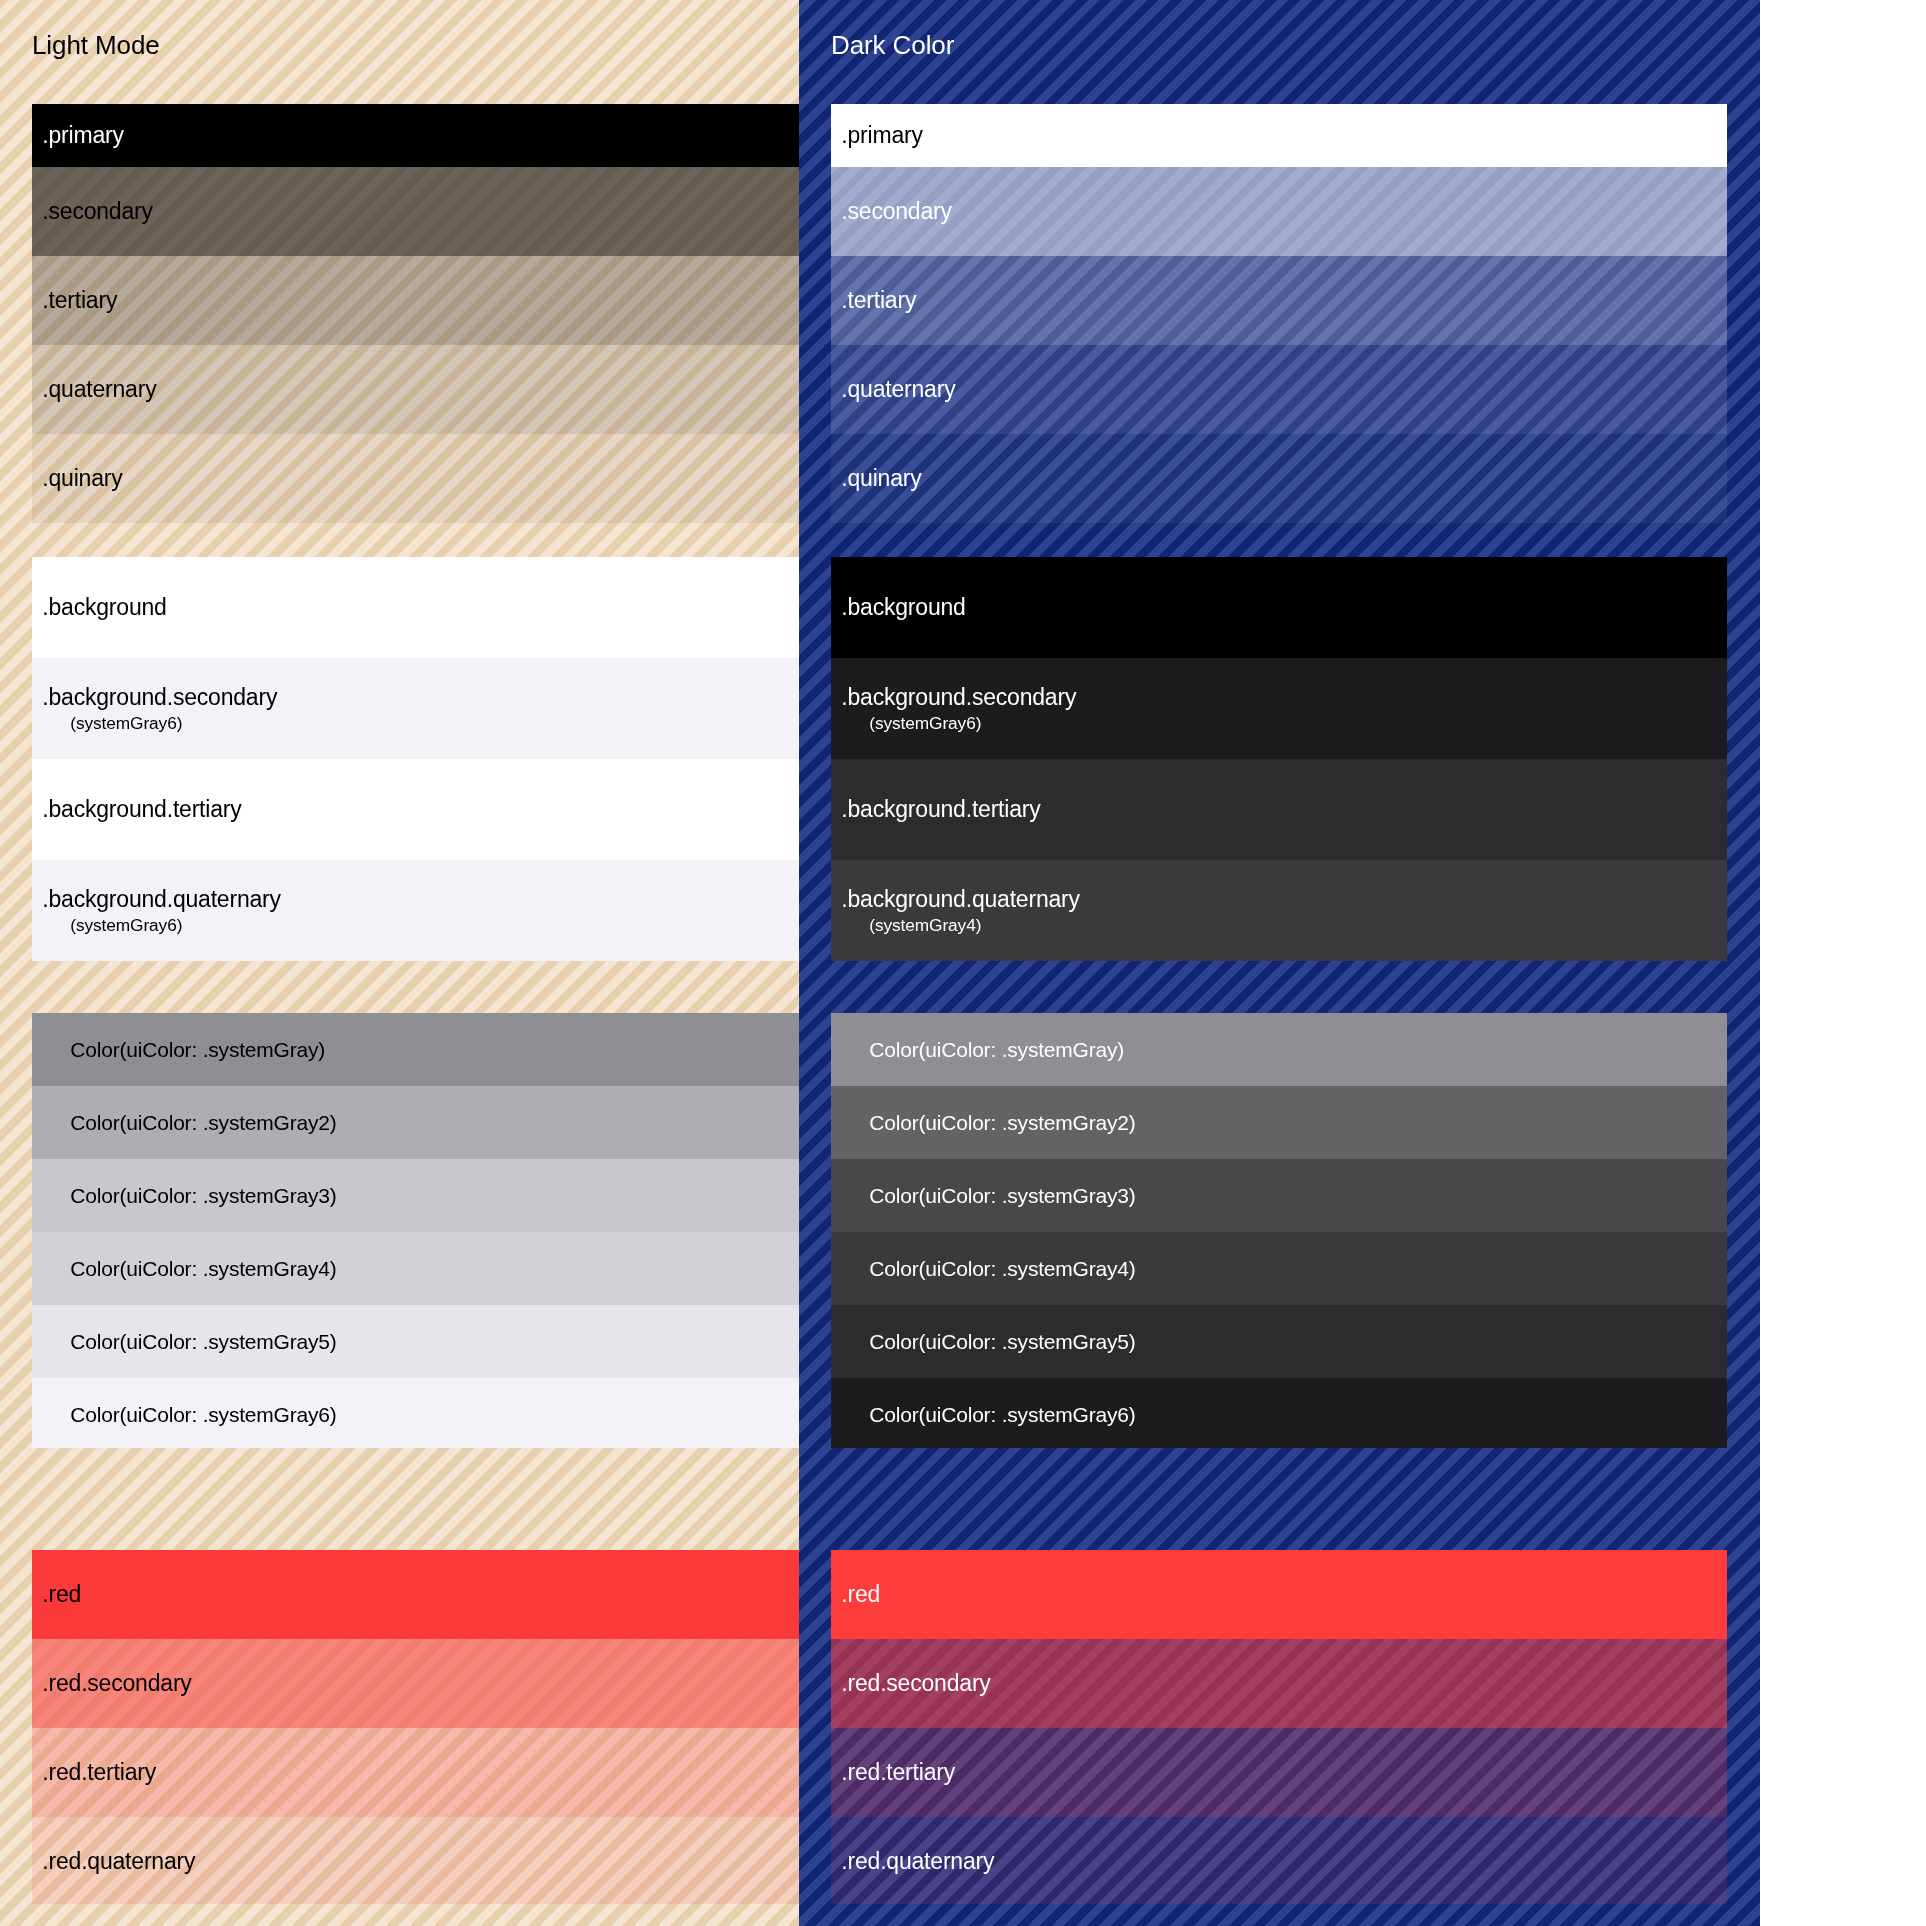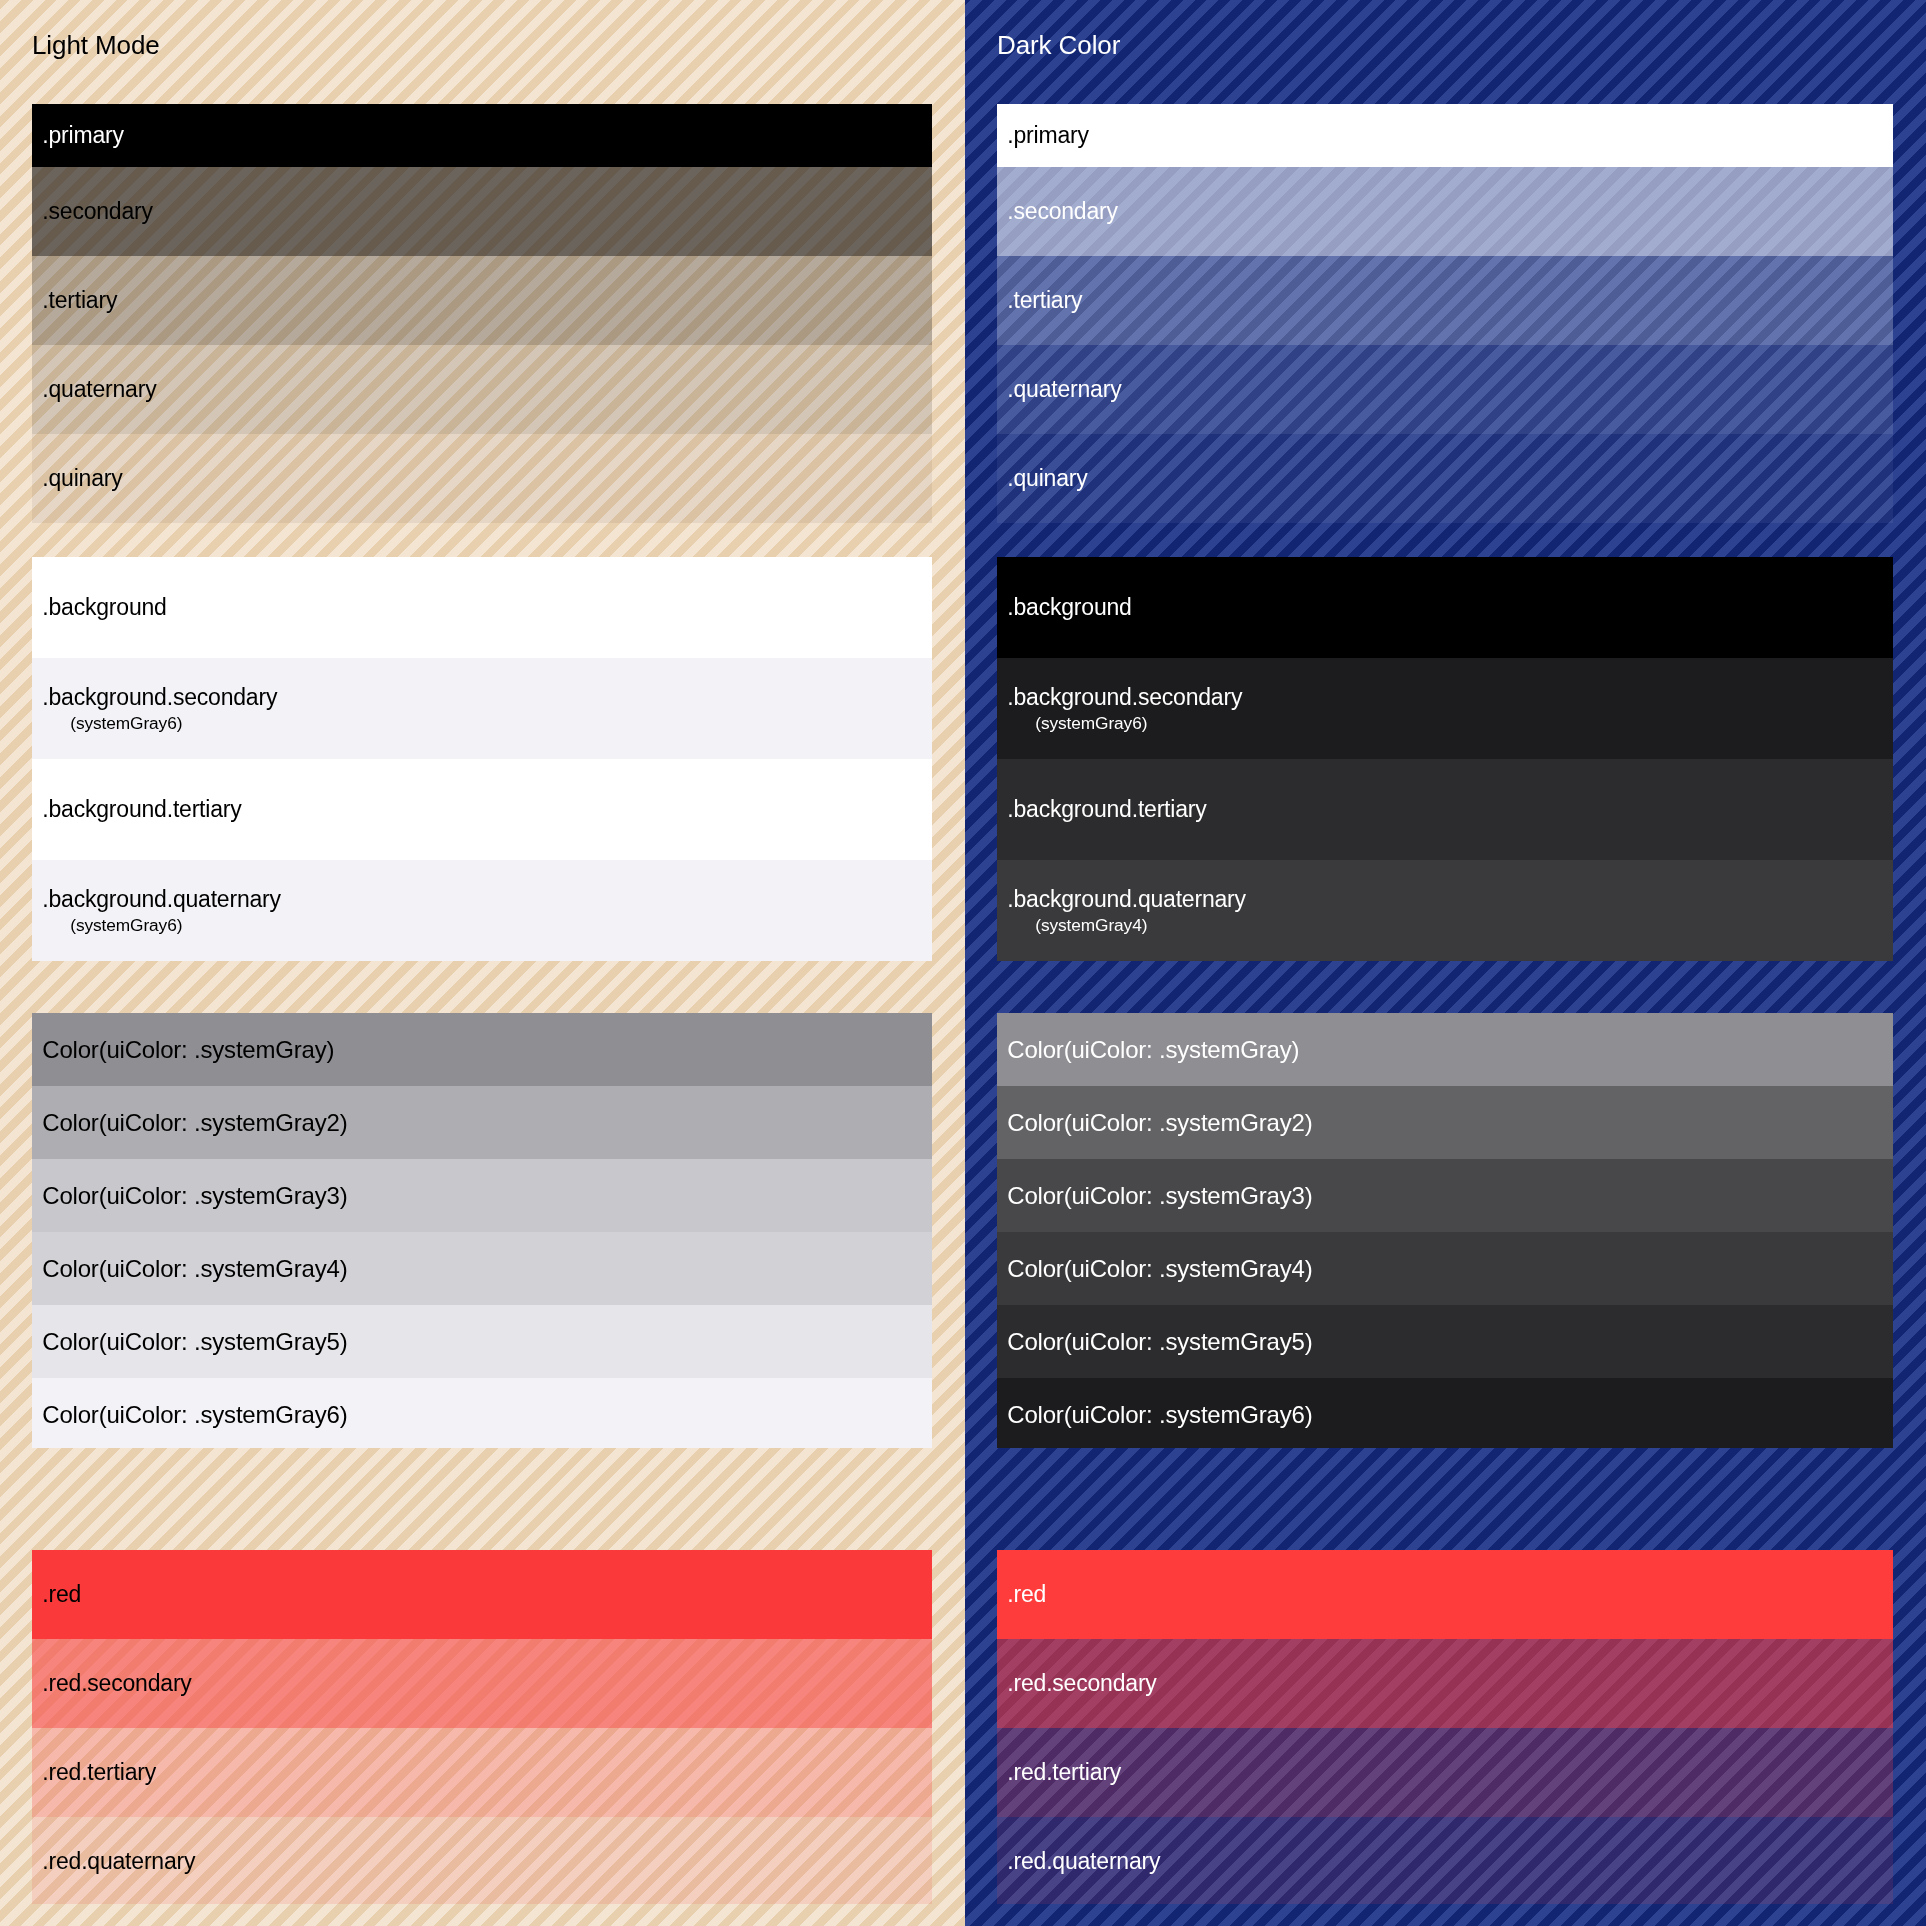--- a/index.html
+++ b/index.html
@@ -23,21 +23,21 @@
   }
 
   
   .panel {
     position: relative;
     height: 1926px;
     box-sizing: border-box;
     overflow: hidden;
   }
   .panel-light {
-    width: 965px;
+    width: 799px;
     background-color: #f2e2cf;
     background-image: repeating-linear-gradient(
       -45deg,
       #e8cfae 0px,
       #e8cfae 8.3px,
       #f4e4d2 8.3px,
       #f4e4d2 16.7px
     );
   }
   .panel-dark {
@@ -140,21 +140,21 @@
   .panel-dark .sec-bg .bg1 { background: #000000; }
   .panel-dark .sec-bg .bg2 { background: #1c1c1e; }
   .panel-dark .sec-bg .bg3 { background: #2c2c2e; }
   .panel-dark .sec-bg .bg4 { background: #3a3a3c; }
   .panel-dark .sec-bg .row-label,
   .panel-dark .sec-bg .row-sub { color: #ffffff; }
 
   
   .sec-gray { top: 1013px; height: 435px; }
   .sec-gray .row { height: 73px; justify-content: center; padding-left: 10.3px; }
-  .sec-gray .row-label { font-size: 24px; line-height: 28px; }
+  .sec-gray .row-label { font-size: 21px; line-height: 28px; margin-left: 28px; }
 
   .panel-light .sec-gray .g1 { background: #8e8e93; }
   .panel-light .sec-gray .g2 { background: #aeaeb2; }
   .panel-light .sec-gray .g3 { background: #c7c7cc; }
   .panel-light .sec-gray .g4 { background: #d1d1d6; }
   .panel-light .sec-gray .g5 { background: #e5e5ea; }
   .panel-light .sec-gray .g6 { background: #f2f2f7; }
   .panel-light .sec-gray .row-label { color: #000000; }
 
   .panel-dark .sec-gray .g1 { background: #8e8e93; }

